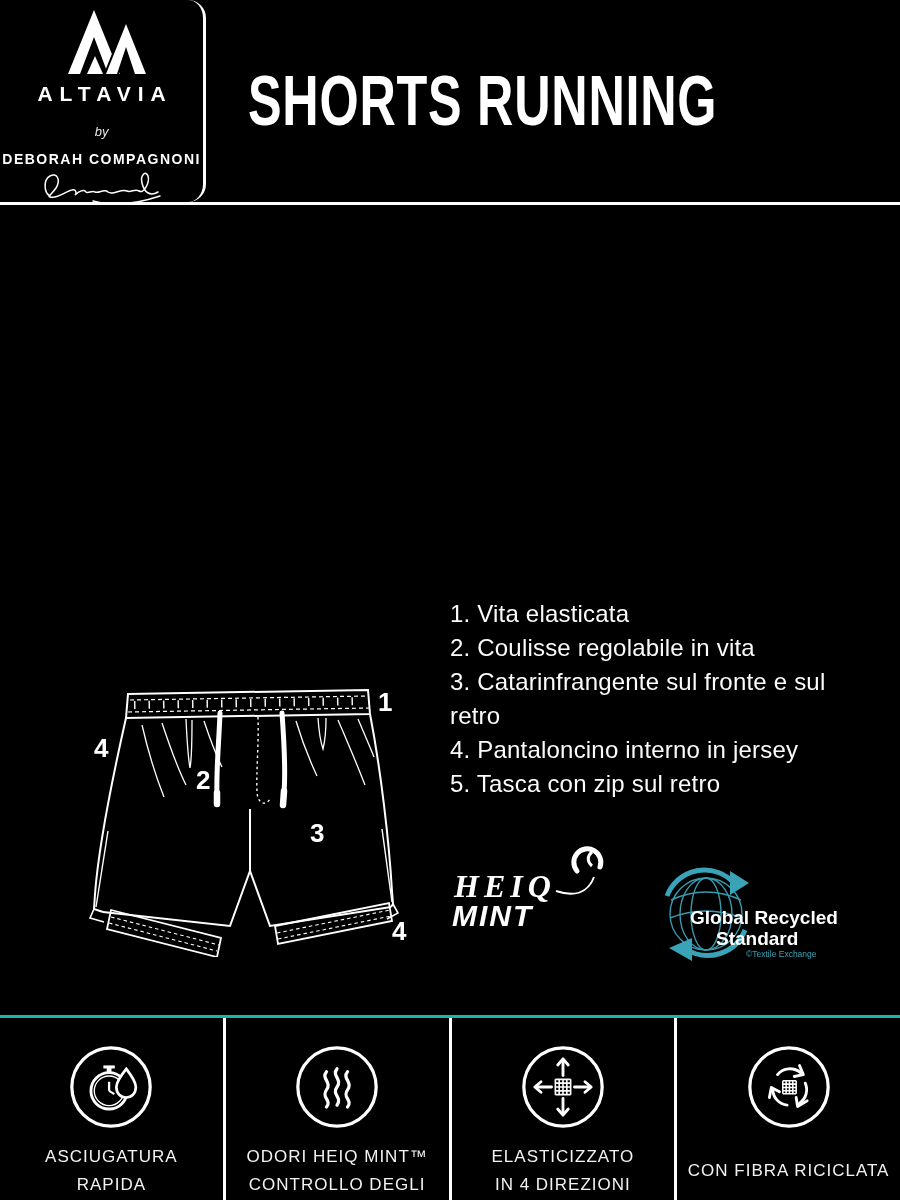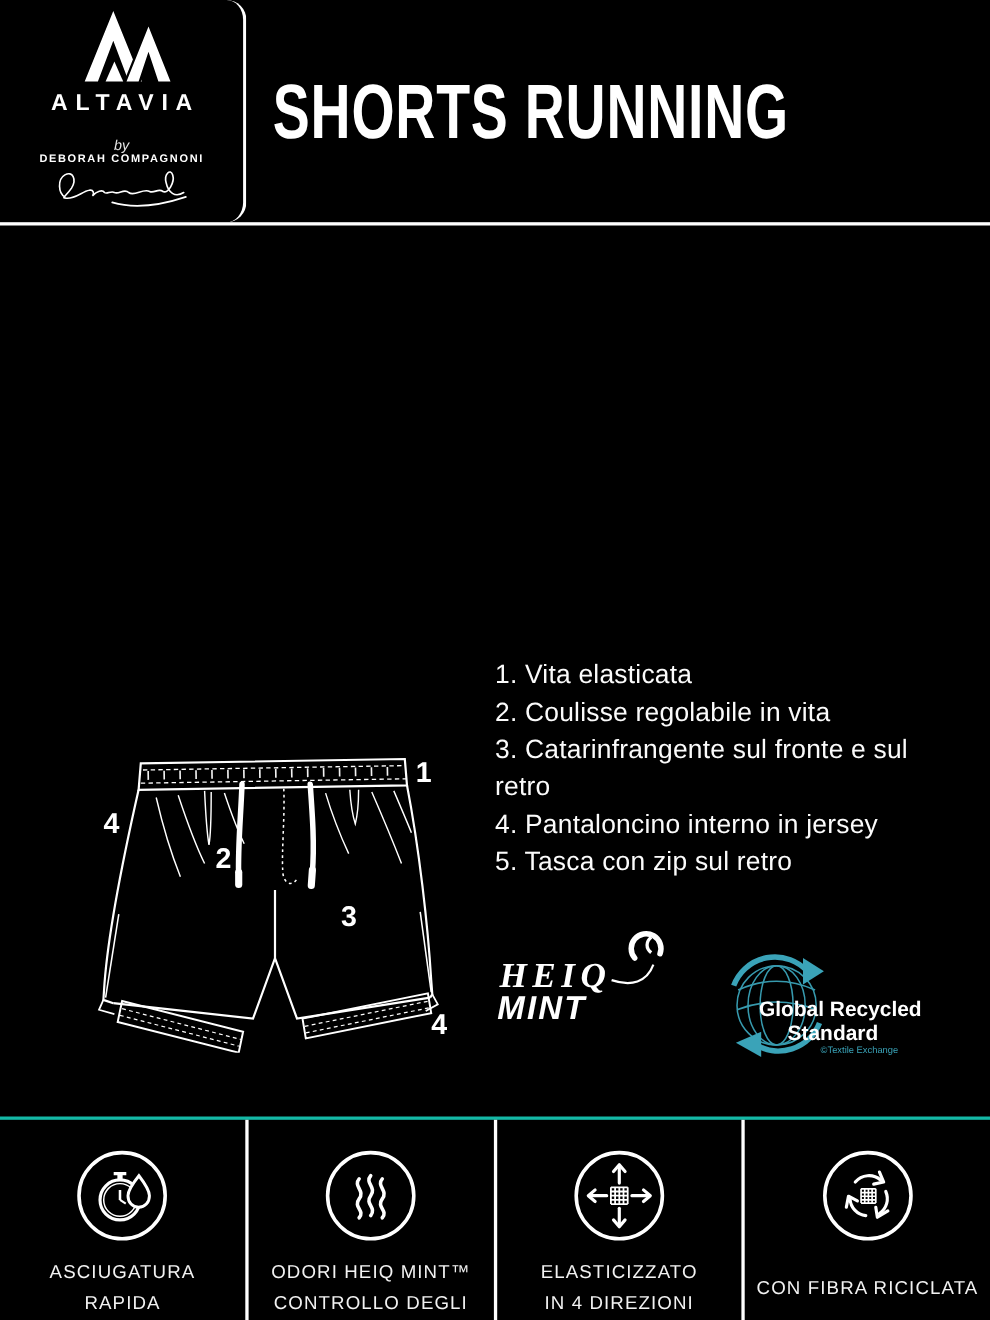--- a/index.html
+++ b/index.html
@@ -5,22 +5,22 @@
   html,body{margin:0;padding:0;background:#000;}
   .page{position:relative;width:900px;height:1200px;background:#000;color:#fff;
         font-family:"Liberation Sans",sans-serif;overflow:hidden;}
 
   
   .header{display:flex;height:202px;border-bottom:3px solid #fff;}
   .brand{width:242px;box-sizing:border-box;border-right:3px solid #fff;
          display:flex;flex-direction:column;align-items:center;padding-top:6px;border-radius:18px;}
   .brand-name{font-size:21px;font-weight:700;letter-spacing:7px;padding-left:7px;margin-top:4px;}
   .brand-by{font-size:13px;font-style:italic;color:#e6e6e6;margin-top:18px;}
-  .brand-designer{font-size:10px;font-weight:700;letter-spacing:1.5px;margin-top:0;}
-  .title-box{flex:1;display:flex;align-items:center;padding-left:24px;}
+  .brand-designer{font-size:14px;font-weight:700;letter-spacing:1.5px;margin-top:12px;}
+  .title-box{flex:1;display:flex;align-items:center;padding-left:42px;}
   .title{font-size:70px;font-weight:800;letter-spacing:1px;white-space:nowrap;
          transform:scaleX(.72);transform-origin:left center;}
 
   
   .main{position:relative;height:810px;}
   .shorts{position:absolute;left:86px;top:476px;}
   .features{position:absolute;left:450px;top:392px;font-size:24px;line-height:34px;
             color:#fbfbfb;letter-spacing:.2px;}
   .heiq{position:absolute;left:452px;top:640px;}
   .grs{position:absolute;left:654px;top:653px;}

